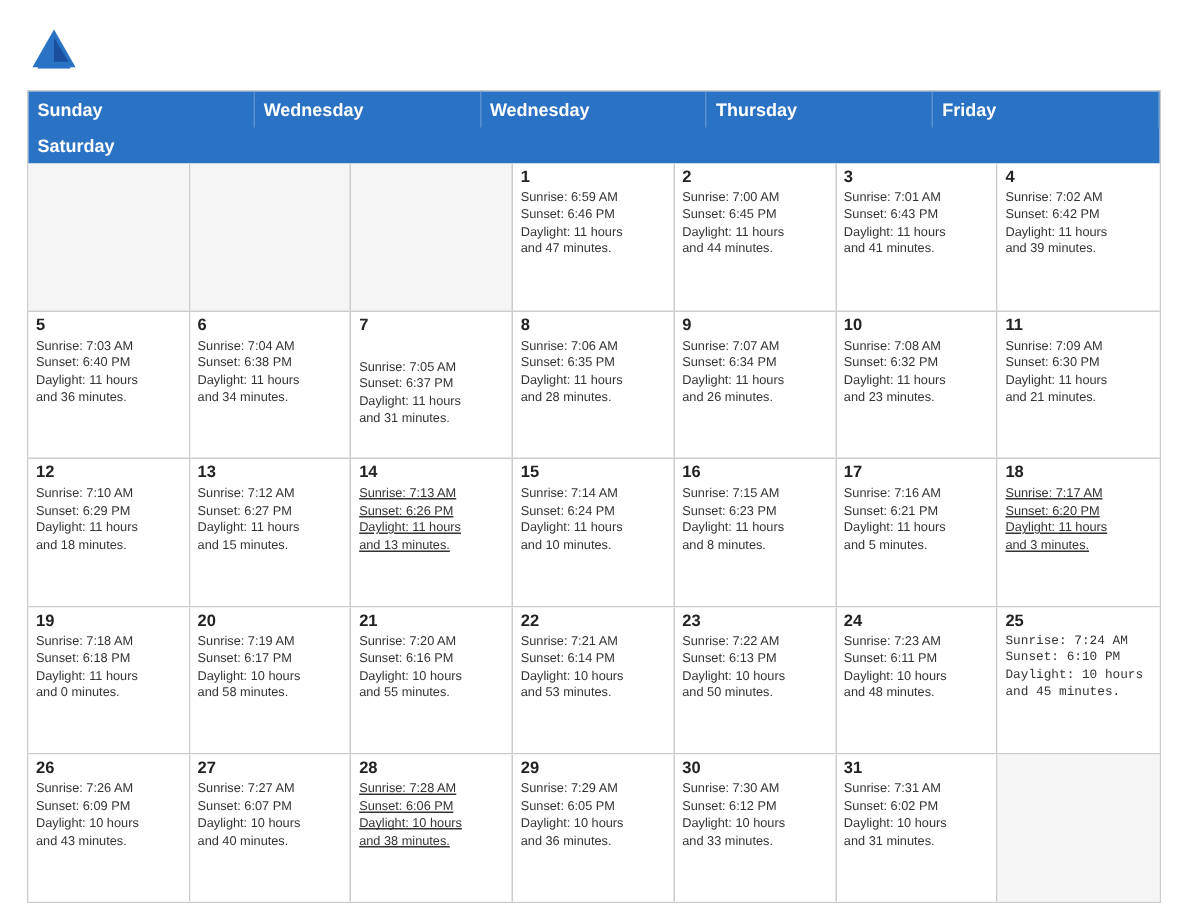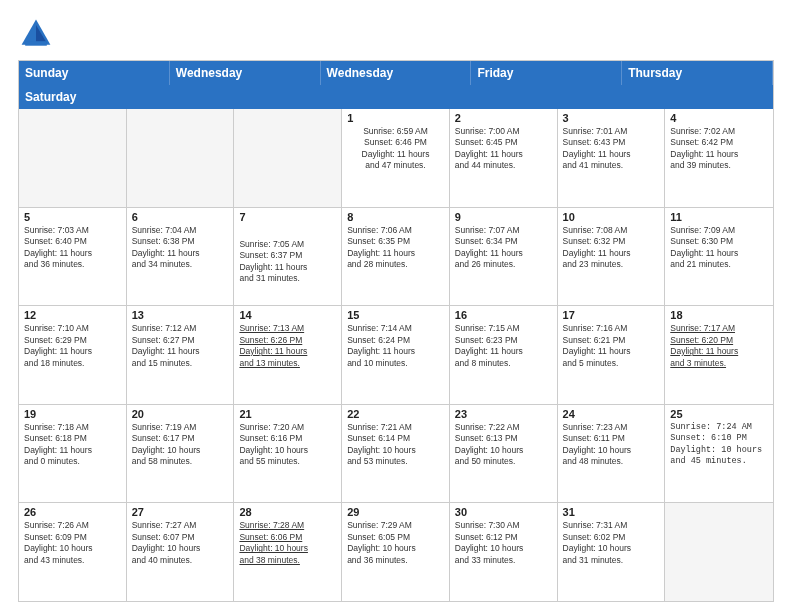--- a/index.html
+++ b/index.html
@@ -130,32 +130,32 @@
       <div class="month-title"></div>
       <div class="location"></div>
     </div>
   </div>
 
   <div class="calendar">
     <div class="cal-header-row">
     <div class="cal-header-cell">Sunday</div>
         <div class="cal-header-cell">Wednesday</div>
         <div class="cal-header-cell">Wednesday</div>
+        <div class="cal-header-cell">Thursday</div>
         <div class="cal-header-cell">Friday</div>
-        <div class="cal-header-cell">Thursday</div>
         <div class="cal-header-cell">Saturday</div>
       </div>
     <div class="cal-body">
     <div class="cal-row">
           <div class="cal-cell empty"></div>
           <div class="cal-cell empty"></div>
           <div class="cal-cell empty"></div>
           <div class="cal-cell">
             <span class="day-num">1</span>
-            <div class="cell-text" style="white-space: pre-line; text-align: center;">Sunrise: 6:59 AM
+            <div class="cell-text" style="white-space: pre-line;">Sunrise: 6:59 AM
 Sunset: 6:46 PM
 Daylight: 11 hours
 and 47 minutes.</div>
           </div>
           <div class="cal-cell">
             <span class="day-num">2</span>
             <div class="cell-text" style="white-space: pre-line;">Sunrise: 7:00 AM
 Sunset: 6:45 PM
 Daylight: 11 hours
 and 44 minutes.</div>

